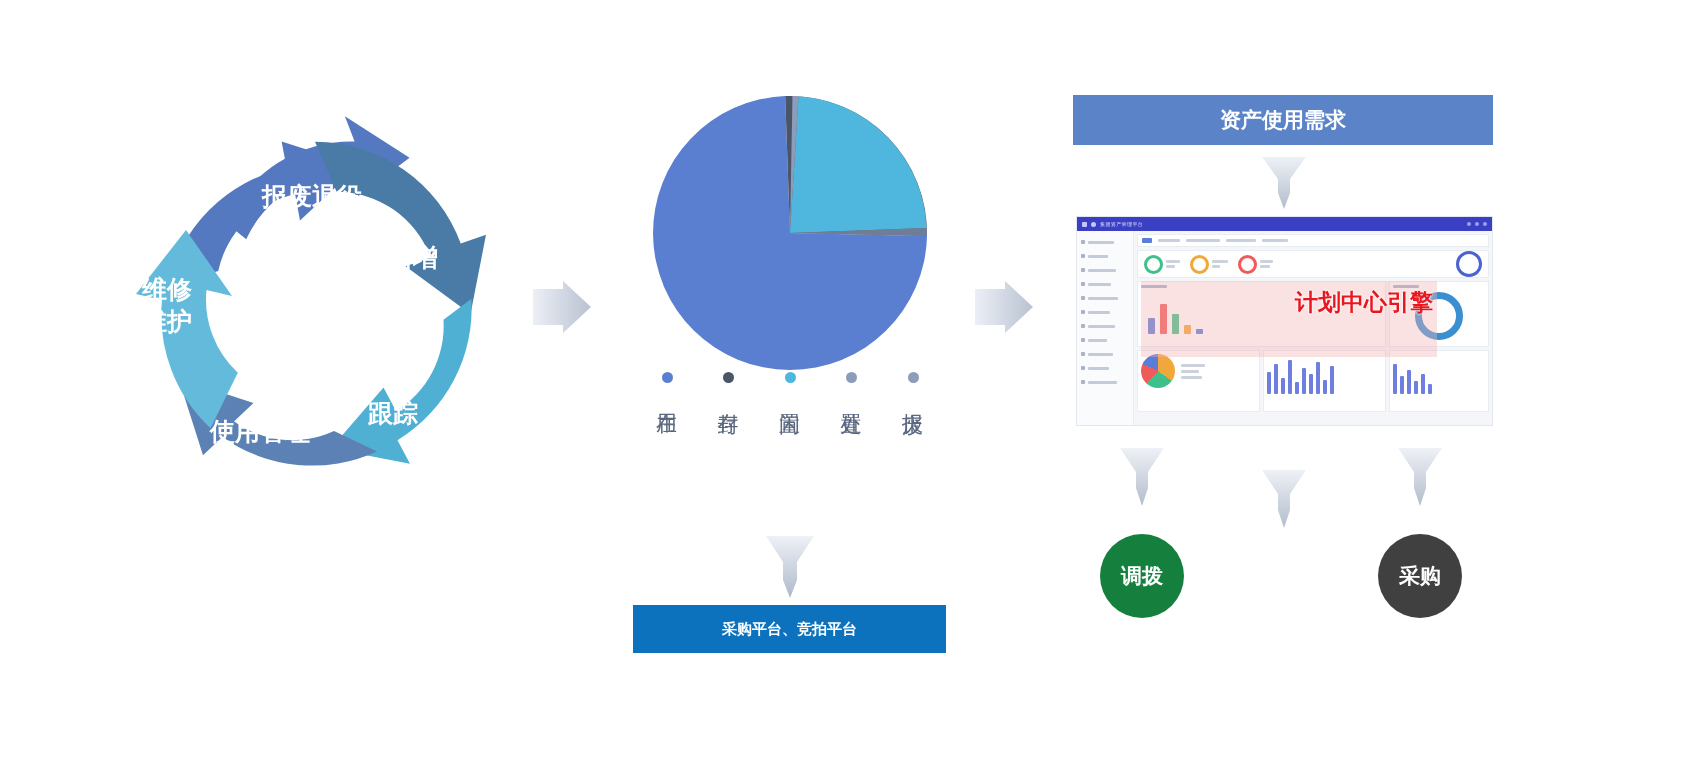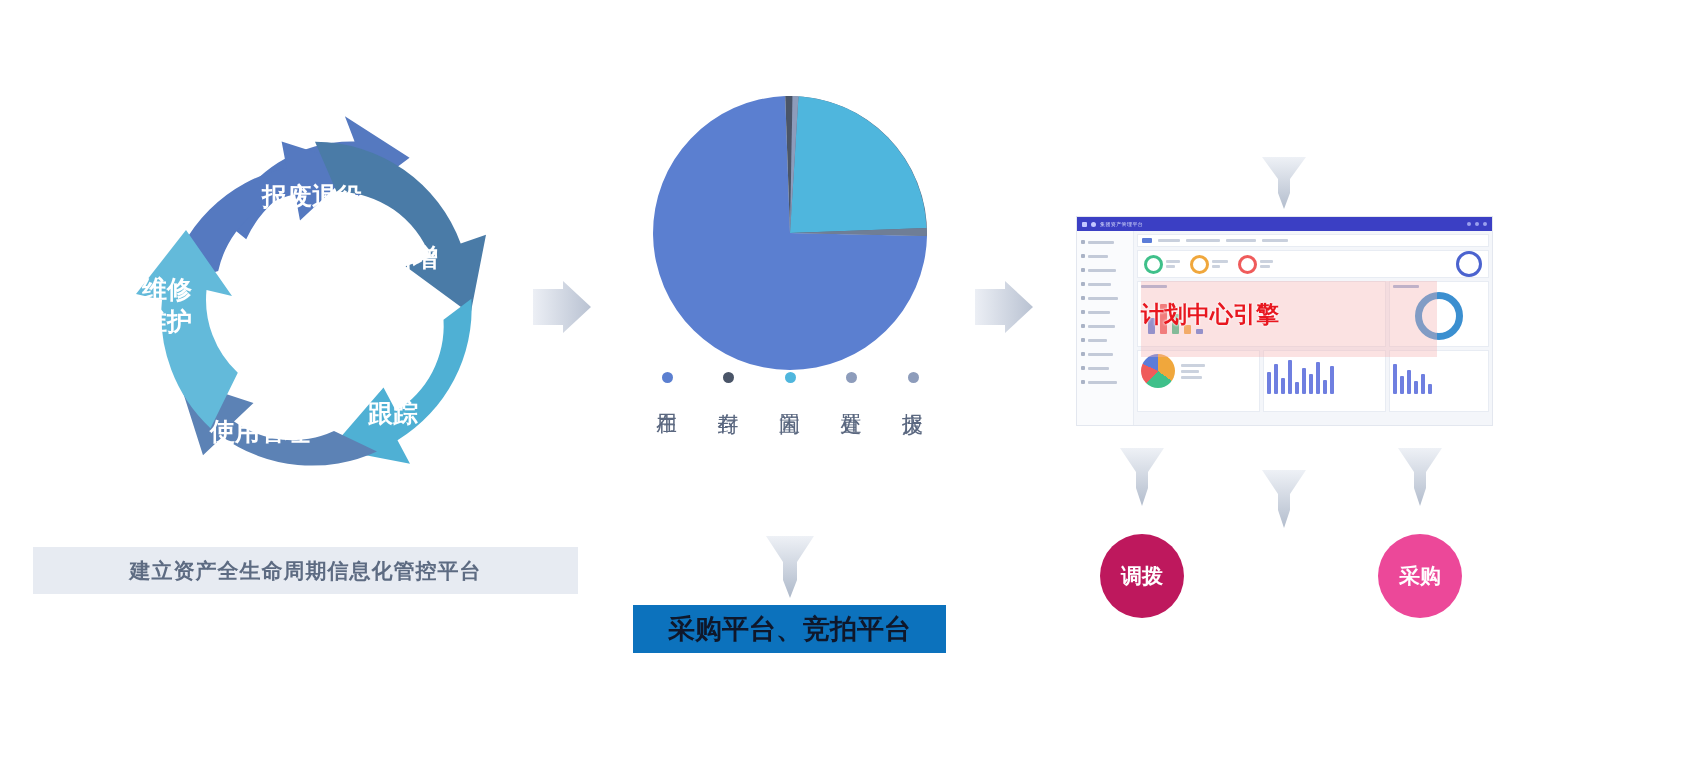--- a/index.html
+++ b/index.html
@@ -30,21 +30,21 @@
   .leg-dot{width:11px;height:11px;border-radius:50%;margin-bottom:14px;}
   .leg-txt{color:#5b6880;font-size:21px;line-height:27px;text-align:center;
     letter-spacing:0;writing-mode:vertical-rl;text-orientation:upright;}
 
   #mid-banner{left:637px;top:485px;width:305px;height:45px;background:#e7ebf2;
     display:flex;align-items:center;justify-content:center;}
   #mid-banner span{color:#5d6b82;font-size:20px;font-weight:700;}
 
   #mid-banner2{left:633px;top:605px;width:313px;height:48px;background:#0c72bd;
     display:flex;align-items:center;justify-content:center;}
-  #mid-banner2 span{color:#0f172a;font-size:27px;font-weight:700;}
+  #mid-banner2 span{color:#ffffff;font-size:15px;font-weight:700;}
 
   
   .funnel{display:block;}
 
   
   #right-banner{left:1073px;top:95px;width:420px;height:50px;background:#5b84c8;
     display:flex;align-items:center;justify-content:center;}
   #right-banner span{color:#fff;font-size:21px;font-weight:700;}
 
   #dash{left:1076px;top:216px;width:415px;height:208px;background:#f4f6fa;
@@ -72,21 +72,21 @@
   .cardA{flex:1;background:#fff;border:1px solid #e8ecf3;padding:3px;}
   .cardB{width:92px;background:#fff;border:1px solid #e8ecf3;padding:3px;}
   .mini-title{height:3px;width:26px;background:#9fb0d6;border-radius:1px;margin-bottom:4px;}
   .barset{display:flex;align-items:flex-end;gap:5px;height:42px;padding-left:7px;}
   .bar{width:7px;border-radius:1px;}
   .donut{width:34px;height:34px;border-radius:50%;margin:4px auto 0;}
   #charts-row2{display:flex;gap:3px;height:62px;}
   .pie-sm{width:34px;height:34px;border-radius:50%;}
   .sparkset{display:flex;align-items:flex-end;gap:3px;height:40px;}
   .spark{width:4px;background:#6f7fe0;border-radius:1px;}
-  #overlay-red{position:absolute;left:1141px;top:300px;width:292px;text-align:left;
+  #overlay-red{position:absolute;left:1141px;top:288px;width:292px;text-align:right;
     color:#e8171f;font-size:23px;font-weight:700;line-height:29px;
     text-shadow:0 0 2px #fff,0 0 3px #fff;}
   #overlay-tint{position:absolute;left:1141px;top:281px;width:296px;height:76px;
     background:rgba(244,180,180,0.38);}
 
   .circle{border-radius:50%;display:flex;align-items:center;justify-content:center;
     color:#fff;font-weight:700;text-align:center;line-height:1.15;}
 </style>
 </head>
 <body>
@@ -154,23 +154,20 @@
       <text class="cyc-label" x="152" y="95" font-size="25">报废退役</text>
       <text class="cyc-label" x="278" y="156" font-size="25">新增</text>
       <text class="cyc-label" x="258" y="280" font-size="25">状态</text>
       <text class="cyc-label" x="258" y="312" font-size="25">跟踪</text>
       <text class="cyc-label" x="100" y="330" font-size="25">使用管理</text>
       <text class="cyc-label" x="32" y="188" font-size="25">维修</text>
       <text class="cyc-label" x="32" y="220" font-size="25">维护</text>
     </svg>
   </div>
 
-  <div class="abs" id="left-banner">
-    <span>建立资产全生命周期信息化管控平台</span>
-  </div>
 
   <div class="abs" style="left:533px;top:281px;">
     <svg class="big-arrow" viewBox="0 0 58 52">
       <defs>
         <linearGradient id="ga1" x1="0" y1="0" x2="1" y2="0">
           <stop offset="0%" stop-color="#eceff5"></stop>
             <stop offset="100%" stop-color="#b9c2d2"></stop>
         </linearGradient>
       </defs>
       <path d="M0 8 L30 8 L30 0 L58 26 L30 52 L30 44 L0 44 Z" fill="url(#ga1)"></path>
@@ -239,20 +236,23 @@
       <defs>
         <linearGradient id="ga2" x1="0" y1="0" x2="1" y2="0">
           <stop offset="0%" stop-color="#eceff5"></stop>
             <stop offset="100%" stop-color="#b9c2d2"></stop>
         </linearGradient>
       </defs>
       <path d="M0 8 L30 8 L30 0 L58 26 L30 52 L30 44 L0 44 Z" fill="url(#ga2)"></path>
     </svg>
   </div>
 
+  <div class="abs" id="right-banner">
+    <span>资产使用需求</span>
+  </div>
 
   <div class="abs" style="left:1262px;top:157px;">
     <svg class="funnel" width="44" height="52" viewBox="0 0 44 52">
       <defs>
         <linearGradient id="gf2" x1="0" y1="0" x2="0" y2="1">
           <stop offset="0%" stop-color="#eef1f6"></stop>
             <stop offset="100%" stop-color="#b3bdcd"></stop>
         </linearGradient>
       </defs>
       <path d="M0 0 L44 0 L28 22 L28 36 L22 52 L16 36 L16 22 Z" fill="url(#gf2)"></path>
@@ -436,22 +436,22 @@
       <defs>
           <linearGradient id="gf5" x1="0" y1="0" x2="0" y2="1">
         <stop offset="0%" stop-color="#eef1f6"></stop>
             <stop offset="100%" stop-color="#b3bdcd"></stop>
           </linearGradient>
         </defs>
       <path d="M0 0 L44 0 L28 24 L28 40 L22 58 L16 40 L16 24 Z" fill="url(#gf5)"></path>
     </svg>
   </div>
 
-  <div class="abs circle" style="left:1100px;top:534px;width:84px;height:84px;background:#be185d;font-size:21px;text-align:right;">
+  <div class="abs circle" style="left:1100px;top:534px;width:84px;height:84px;background:#15803d;font-size:21px;text-align:right;">
     <span>调拨</span>
   </div>
 
 
-  <div class="abs circle" style="left:1378px;top:534px;width:84px;height:84px;background:#ec4899;font-size:21px;">
+  <div class="abs circle" style="left:1378px;top:534px;width:84px;height:84px;background:#404040;font-size:21px;">
     <span>采购</span>
   </div>
 
 </div>
 
 </body></html>

